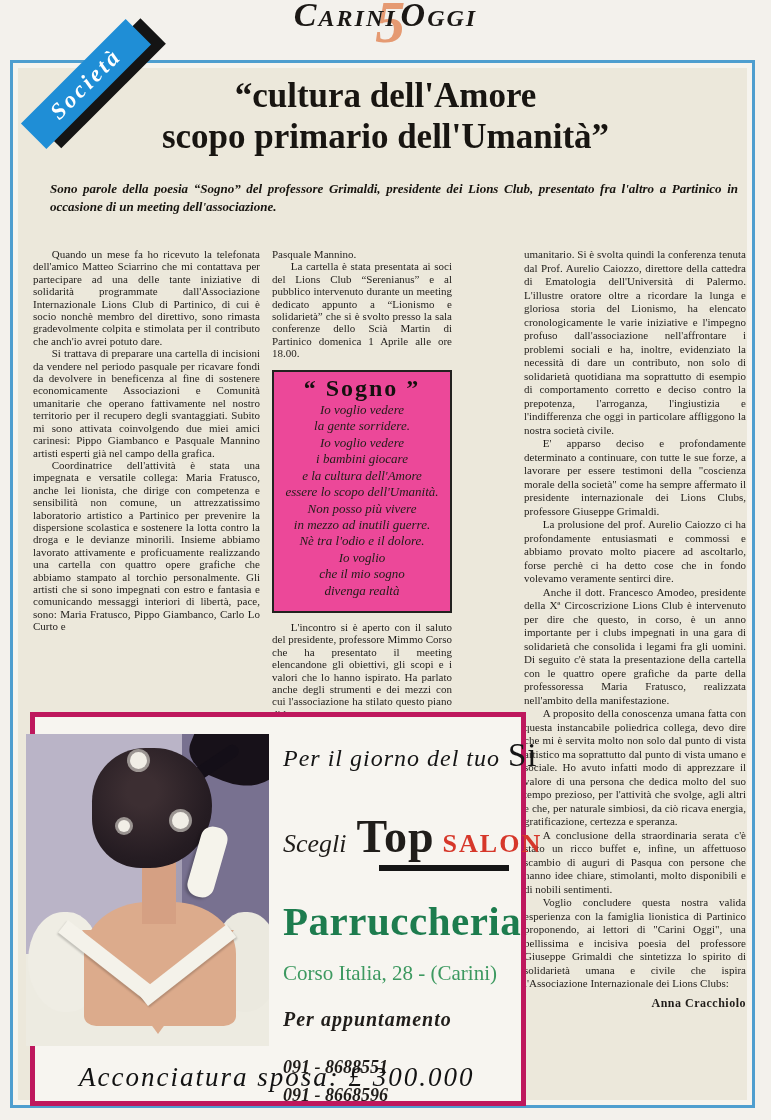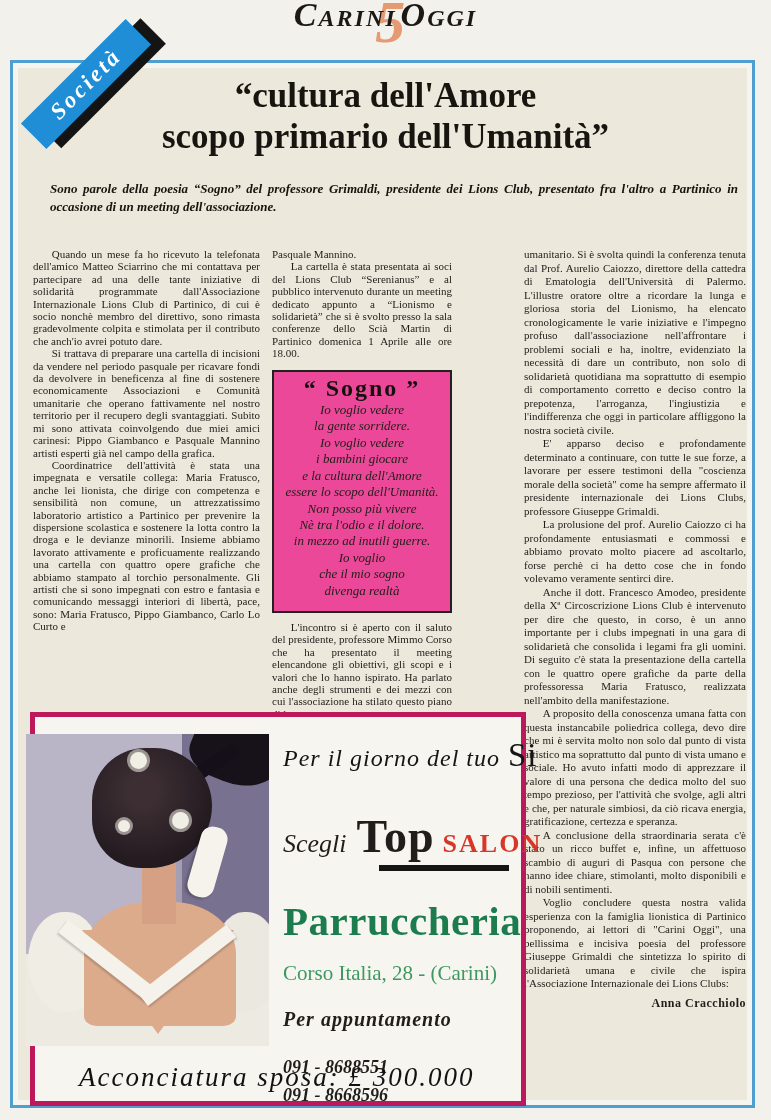--- a/index.html
+++ b/index.html
@@ -144,22 +144,22 @@
   <p>La cartella è stata presentata ai soci del Lions Club “Serenianus” e al pubblico intervenuto durante un meeting dedicato appunto a “Lionismo e solidarietà” che si è svolto presso la sala conferenze dello Scià Martin di Partinico domenica 1 Aprile alle ore 18.00.</p>
   <div class="poem-box">
     <div class="poem-title">“ Sogno ”</div>
     <div class="poem-line">Io voglio vedere</div>
     <div class="poem-line">la gente sorridere.</div>
     <div class="poem-line">Io voglio vedere</div>
     <div class="poem-line">i bambini giocare</div>
     <div class="poem-line">e la cultura dell'Amore</div>
     <div class="poem-line">essere lo scopo dell'Umanità.</div>
     <div class="poem-line">Non posso più vivere</div>
+    <div class="poem-line">in mezzo ad inutili guerre.</div>
     <div class="poem-line">Nè tra l'odio e il dolore.</div>
-    <div class="poem-line">in mezzo ad inutili guerre.</div>
     <div class="poem-line">Io voglio</div>
     <div class="poem-line">che il mio sogno</div>
     <div class="poem-line">divenga realtà</div>
   </div>
   <p>L'incontro si è aperto con il saluto del presidente, professore Mimmo Corso che ha presentato il meeting elencandone gli obiettivi, gli scopi e i valori che lo hanno ispirato. Ha parlato anche degli strumenti e dei mezzi con cui l'associazione ha stilato questo piano di lavoro</p>
 </div>
 
 <div class="col col3">
   <p class="no-indent">umanitario. Si è svolta quindi la conferenza tenuta dal Prof. Aurelio Caiozzo, direttore della cattedra di Ematologia dell'Università di Palermo. L'illustre oratore oltre a ricordare la lunga e gloriosa storia del Lionismo, ha elencato cronologicamente le varie iniziative e l'impegno profuso dall'associazione nell'affrontare i problemi sociali e ha, inoltre, evidenziato la necessità di dare un contributo, non solo di solidarietà quotidiana ma soprattutto di esempio di comportamento corretto e deciso contro la prepotenza, l'arroganza, l'ingiustizia e l'indifferenza che oggi in particolare affliggono la nostra società civile.</p>
   <p>E' apparso deciso e profondamente determinato a continuare, con tutte le sue forze, a lavorare per essere testimoni della "coscienza morale della società" come ha sempre affermato il presidente internazionale dei Lions Clubs, professore Giuseppe Grimaldi.</p>

